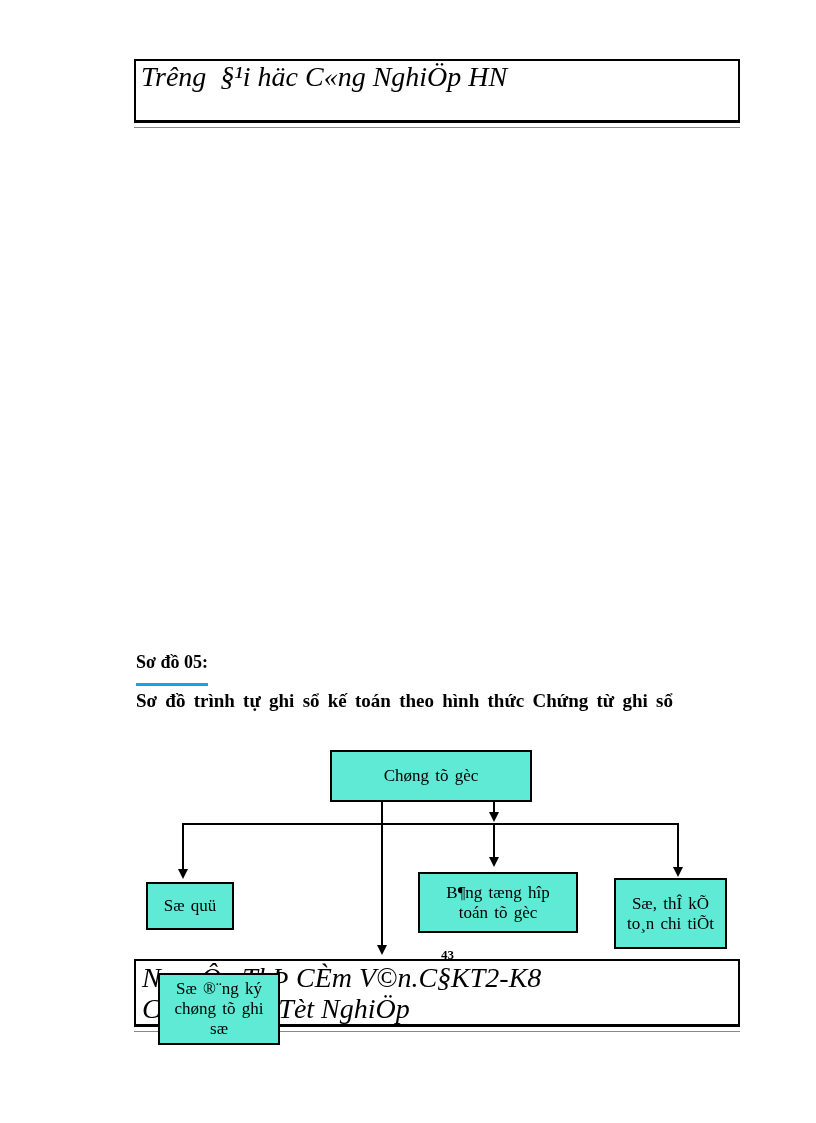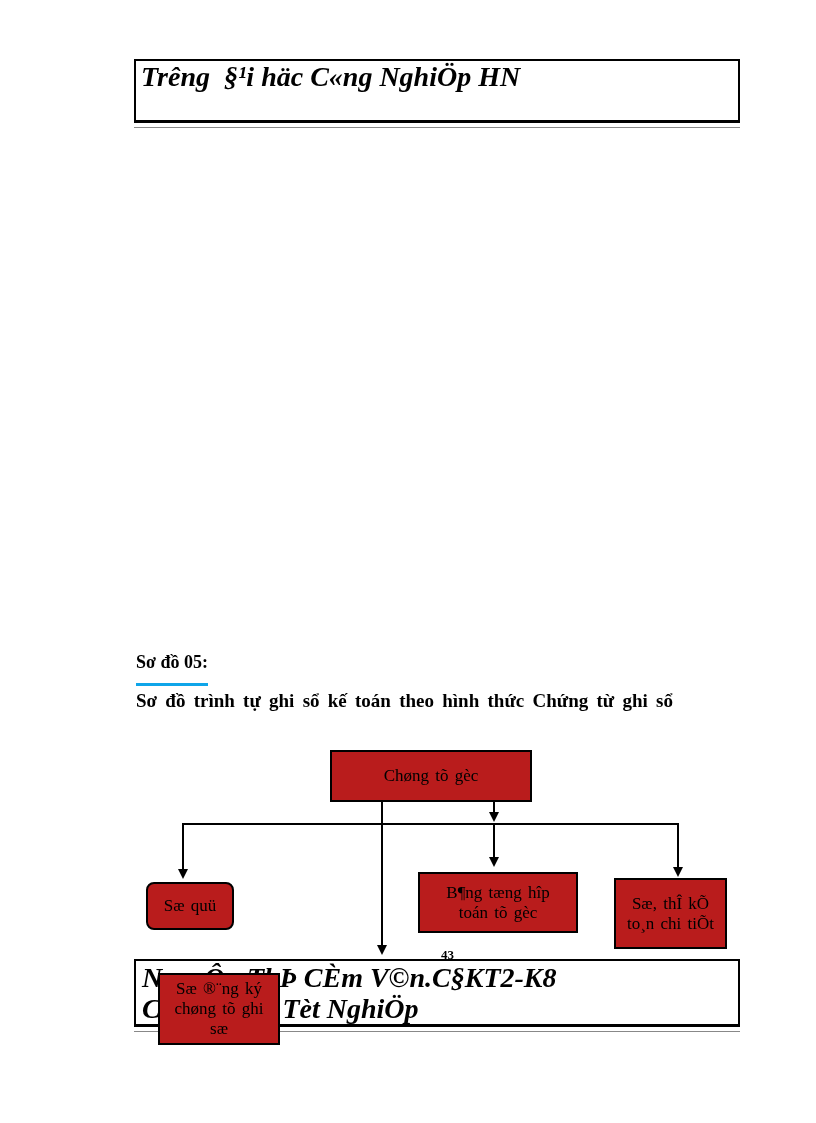--- a/index.html
+++ b/index.html
@@ -15,21 +15,21 @@
   .frame{
     position:absolute;
     box-sizing:border-box;
     border:2px solid #000;
     border-bottom-width:3px;
     background:#fff;
   }
   .hdr-box{left:134px;top:59px;width:606px;height:64px;padding:1px 0 0 5px;}
   .ftr-box{left:134px;top:959px;width:606px;height:68px;padding:1px 0 0 6px;z-index:1;}
   .big-line{
-    font-weight:bold;font-style:italic;
+    font-weight:normal;font-style:italic;
     font-size:28px;line-height:30px;
     white-space:pre;
   }
   .ftr-box .big-line{font-size:28px;line-height:31px;}
   .thin-rule{position:absolute;left:134px;width:606px;height:1px;background:#888;}
   .rule-hdr{top:127px;}
   .rule-ftr{top:1031px;}
   .page-number{
     position:absolute;left:441px;top:948px;z-index:6;
     font-size:13px;font-weight:bold;line-height:13px;
@@ -40,27 +40,27 @@
     font-size:18px;font-weight:bold;
     border-bottom:3px solid #0ea5e9;padding-bottom:10px;
   }
   .sec-title{
     position:absolute;left:136px;top:690px;width:600px;
     font-size:19px;font-weight:bold;word-spacing:3.5px;
   }
   
   .node{
     position:absolute;box-sizing:border-box;
-    border:2px solid #000;background:#b91c1c;
+    border:2px solid #000;background:#5eead4;
     display:flex;align-items:center;justify-content:center;
     text-align:center;
     font-size:17px;line-height:20px;word-spacing:2px;
   }
   .node-top      {left:330px;top:750px;width:202px;height:52px;}
-  .node-so-quy   {left:146px;top:882px;width:88px;height:48px;border-radius:8px;}
+  .node-so-quy   {left:146px;top:882px;width:88px;height:48px;}
   .node-bang     {left:418px;top:872px;width:160px;height:61px;padding:0 21px;}
   .node-so-the   {left:614px;top:878px;width:113px;height:71px;padding:0 0;}
   .node-so-dang-ky{left:158px;top:940px;width:122px;height:72px;padding:0 11px;z-index:5;margin-top:33px;}
   .ln{position:absolute;background:#000;}
   .v-long {left:381px;top:802px;width:2px;height:145px;}
   .v-short{left:493px;top:802px;width:2px;height:12px;}
   .v-left {left:182px;top:823px;width:2px;height:48px;}
   .v-mid  {left:493px;top:823px;width:2px;height:36px;}
   .v-right{left:677px;top:823px;width:2px;height:46px;}
   .h-main {left:182px;top:823px;width:497px;height:2px;}

